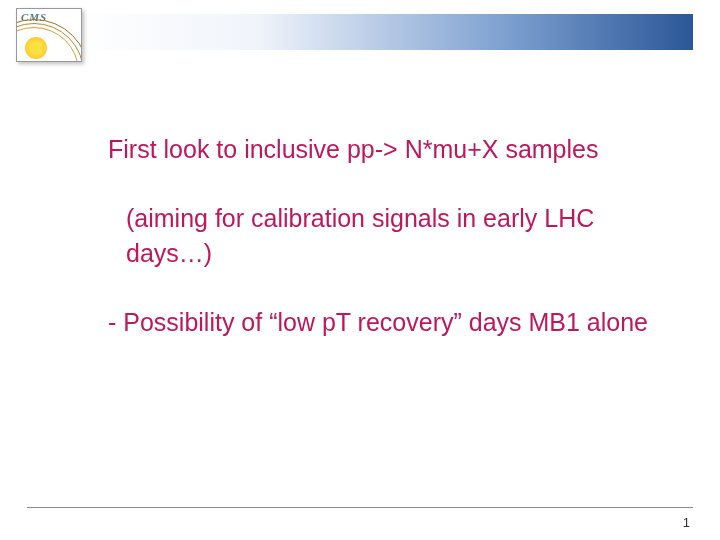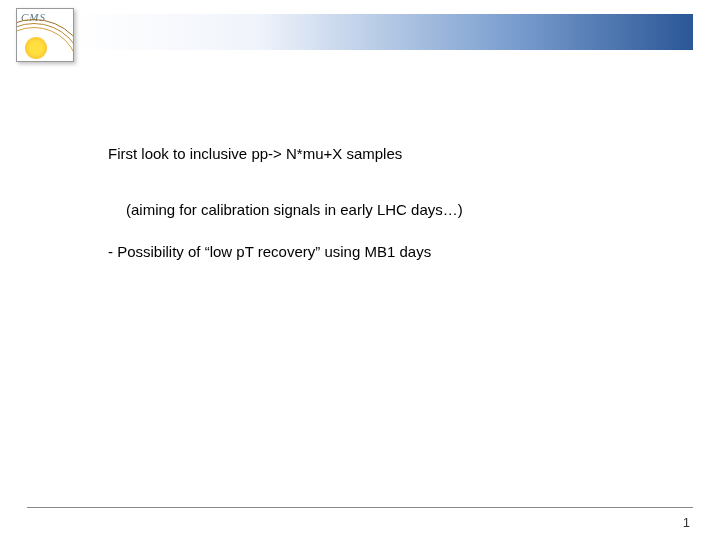--- a/index.html
+++ b/index.html
@@ -16,25 +16,26 @@
     top: 14px;
     left: 72px;
     right: 27px;
     height: 36px;
     background: linear-gradient(to right, #ffffff 0%, #f0f4fb 30%, #7da0d0 70%, #2b5797 100%);
   }
   .logo-box {
     position: absolute;
     top: 8px;
     left: 16px;
-    width: 58px;
+    width: 66px;
     height: 54px;
     background: #ffffff;
     border: 1px solid #999;
     box-shadow: 2px 2px 4px rgba(0,0,0,0.25);
+    font-weight: bold;
   }
   .logo-inner {
     width: 100%;
     height: 100%;
     position: relative;
     overflow: hidden;
   }
   .logo-cms-text {
     position: absolute;
     top: 2px;
@@ -57,33 +58,32 @@
     position: absolute;
     width: 22px;
     height: 22px;
     background: radial-gradient(circle, #ffe040 40%, #ffb020 100%);
     border-radius: 50%;
     bottom: 2px;
     left: 8px;
   }
   .content {
     position: absolute;
-    top: 144px;
+    top: 132px;
     left: 108px;
     right: 60px;
-    font-size: 15px;
+    font-size: 25px;
     line-height: 1.38;
-    color: #000000;
+    color: #be185d;
   }
   .content-line {
     display: block;
   }
   .indent {
     padding-left: 18px;
-    margin-top: 15px;
   }
   .footer-line {
     position: absolute;
     bottom: 32px;
     left: 27px;
     right: 27px;
     height: 1px;
     background: #8a8a8a;
   }
   .page-number {
@@ -107,17 +107,17 @@
     <div class="logo-arc arc3"></div>
     <div class="logo-sun"></div>
   </div>
 </div>
 
 <div class="content">
   <span class="content-line">First look to inclusive pp-&gt; N*mu+X samples</span>
   <span class="content-line">&nbsp;</span>
   <span class="content-line indent">  (aiming for calibration signals in early LHC days…)</span>
   <span class="content-line">&nbsp;</span>
-  <span class="content-line">- Possibility of “low pT recovery” using MB1 days</span>
+  <span class="content-line">- Possibility of “low pT recovery” days MB1 alone</span>
 </div>
 
 <div class="footer-line"></div>
 <div class="page-number">1</div>
 
 </body></html>

